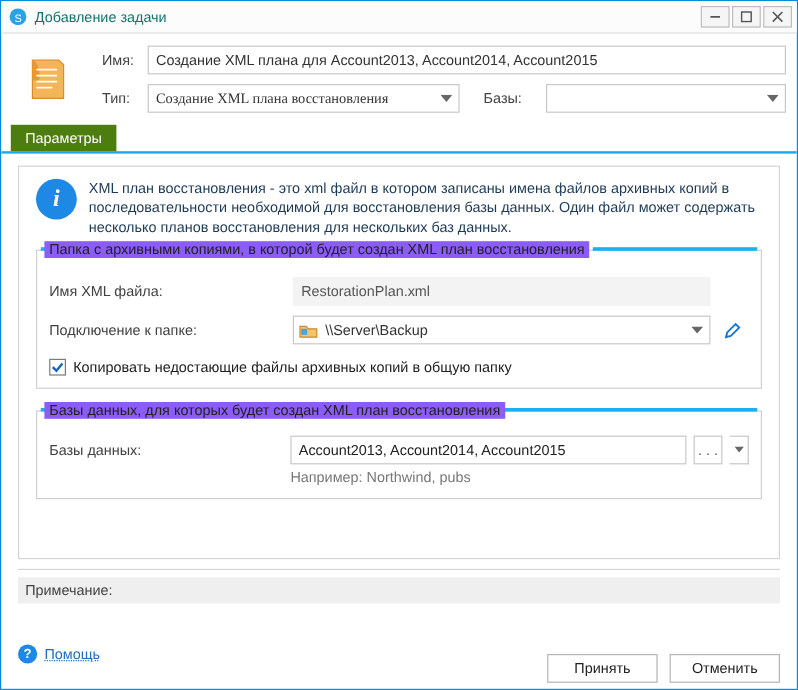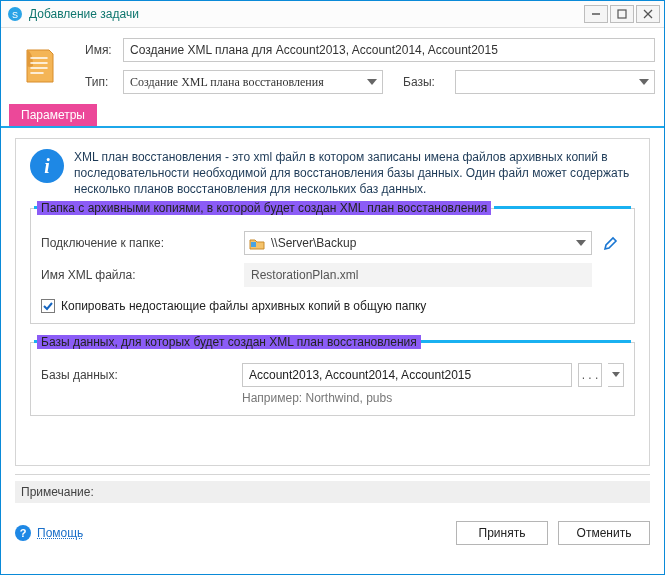--- a/index.html
+++ b/index.html
@@ -80,21 +80,21 @@
     border-bottom: 2px solid #1ca7ea;
     height: 24px;
   }
   .tab {
     height: 22px;
     padding: 0 12px;
     display:flex; align-items:center;
     font-size: 12px;
   }
   .tab.active {
-    background: #ec4899; color: #fff;
+    background: #4d7c0f; color: #fff;
   }
   
   .panel {
     border: 1px solid #d5d5d5;
     margin: 10px 14px 6px 14px;
     padding: 10px 14px 14px 14px;
     height: 328px;
     overflow: hidden;
   }
   .info-row {
@@ -182,21 +182,21 @@
     display:flex; align-items:center; gap:6px; color:#1a6fc9; cursor:pointer;
   }
   .help-ic {
     width:16px;height:16px;border-radius:50%;background:#1e88e5;color:#fff;
     display:flex;align-items:center;justify-content:center;font-weight:bold;font-size:11px;
   }
   .spacer { flex:1; }
   .btn {
     min-width:92px; height:24px; border:1px solid #b5b5b5; background:#fff;
     display:flex;align-items:center;justify-content:center; margin-left:10px;
-    cursor:pointer; font-size:12px; color:#222;
+    cursor:pointer; font-size:12px; color:#222;margin-top:24px;
   }
   .chev svg { display:block; }
 </style>
 </head>
 <body>
 
 <div class="titlebar">
   <span class="title-icon">
     <svg width="16" height="16">
         <circle cx="8" cy="8" r="7" fill="#2aa3e6"></circle>
@@ -268,20 +268,26 @@
     <div class="info-text">XML план восстановления - это xml файл в котором записаны имена файлов архивных копий в последовательности необходимой для восстановления базы данных. Один файл может содержать несколько планов восстановления для нескольких баз данных.</div>
   </div>
 
   <div class="group" style="margin-top:4px;">
     <div class="group-accent">
         <span style="width:8px"></span>
         <span style="width:38px;margin-left:40px"></span>
         <span style="flex:1;margin-left:374px"></span>
       </div>
     <div class="group-title">Папка с архивными копиями, в которой будет создан XML план восстановления</div>
+
+    <div class="form-row">
+      <div class="lbl">Имя XML файла:</div>
+      <div class="ro-field">RestorationPlan.xml</div>
+      <div></div>
+    </div>
 
     <div class="form-row">
       <div class="lbl">Подключение к папке:</div>
       <div class="conn-select">
         <span class="fic">
           <svg width="16" height="14">
               <path d="M1 4 h5 l2 2 h7 v7 h-14 z" fill="#f5c36a" stroke="#c98b2d"></path>
               <rect x="2" y="6" width="5" height="5" fill="#4aa3e0"></rect>
             </svg>
         </span>
@@ -292,26 +298,20 @@
             </svg>
         </span>
       </div>
       <div class="pencil">
         <svg width="16" height="16">
             <path d="M2 14 l1-4 7-7 3 3 -7 7 z" fill="none" stroke="#1976d2" stroke-width="1.6"></path>
           </svg>
       </div>
     </div>
 
-    <div class="form-row">
-      <div class="lbl">Имя XML файла:</div>
-      <div class="ro-field">RestorationPlan.xml</div>
-      <div></div>
-    </div>
-
     <div class="check-row">
       <span class="checkbox">
         <svg width="10" height="10">
             <polyline points="1,5 4,8 9,2" fill="none" stroke="#1565c0" stroke-width="2"></polyline>
           </svg>
       </span>
       <span>Копировать недостающие файлы архивных копий в общую папку</span>
     </div>
   </div>
 

